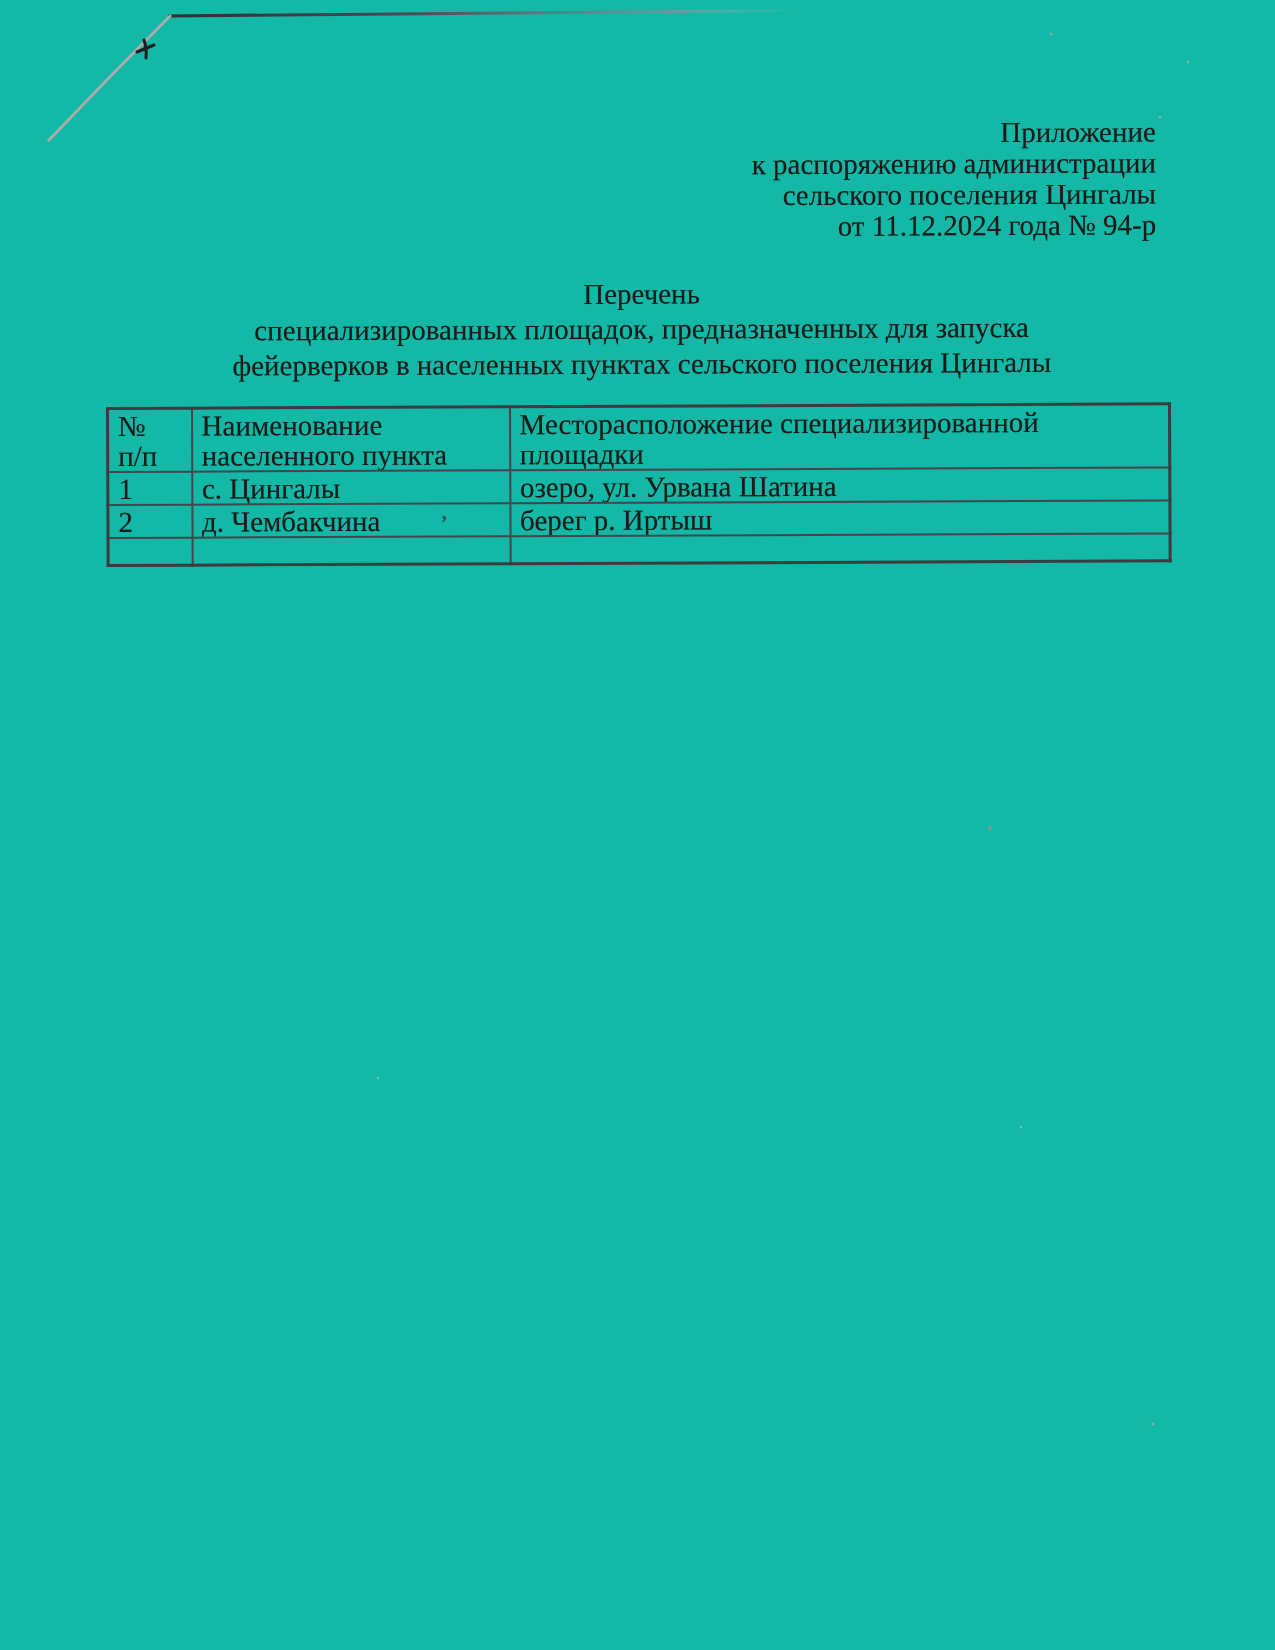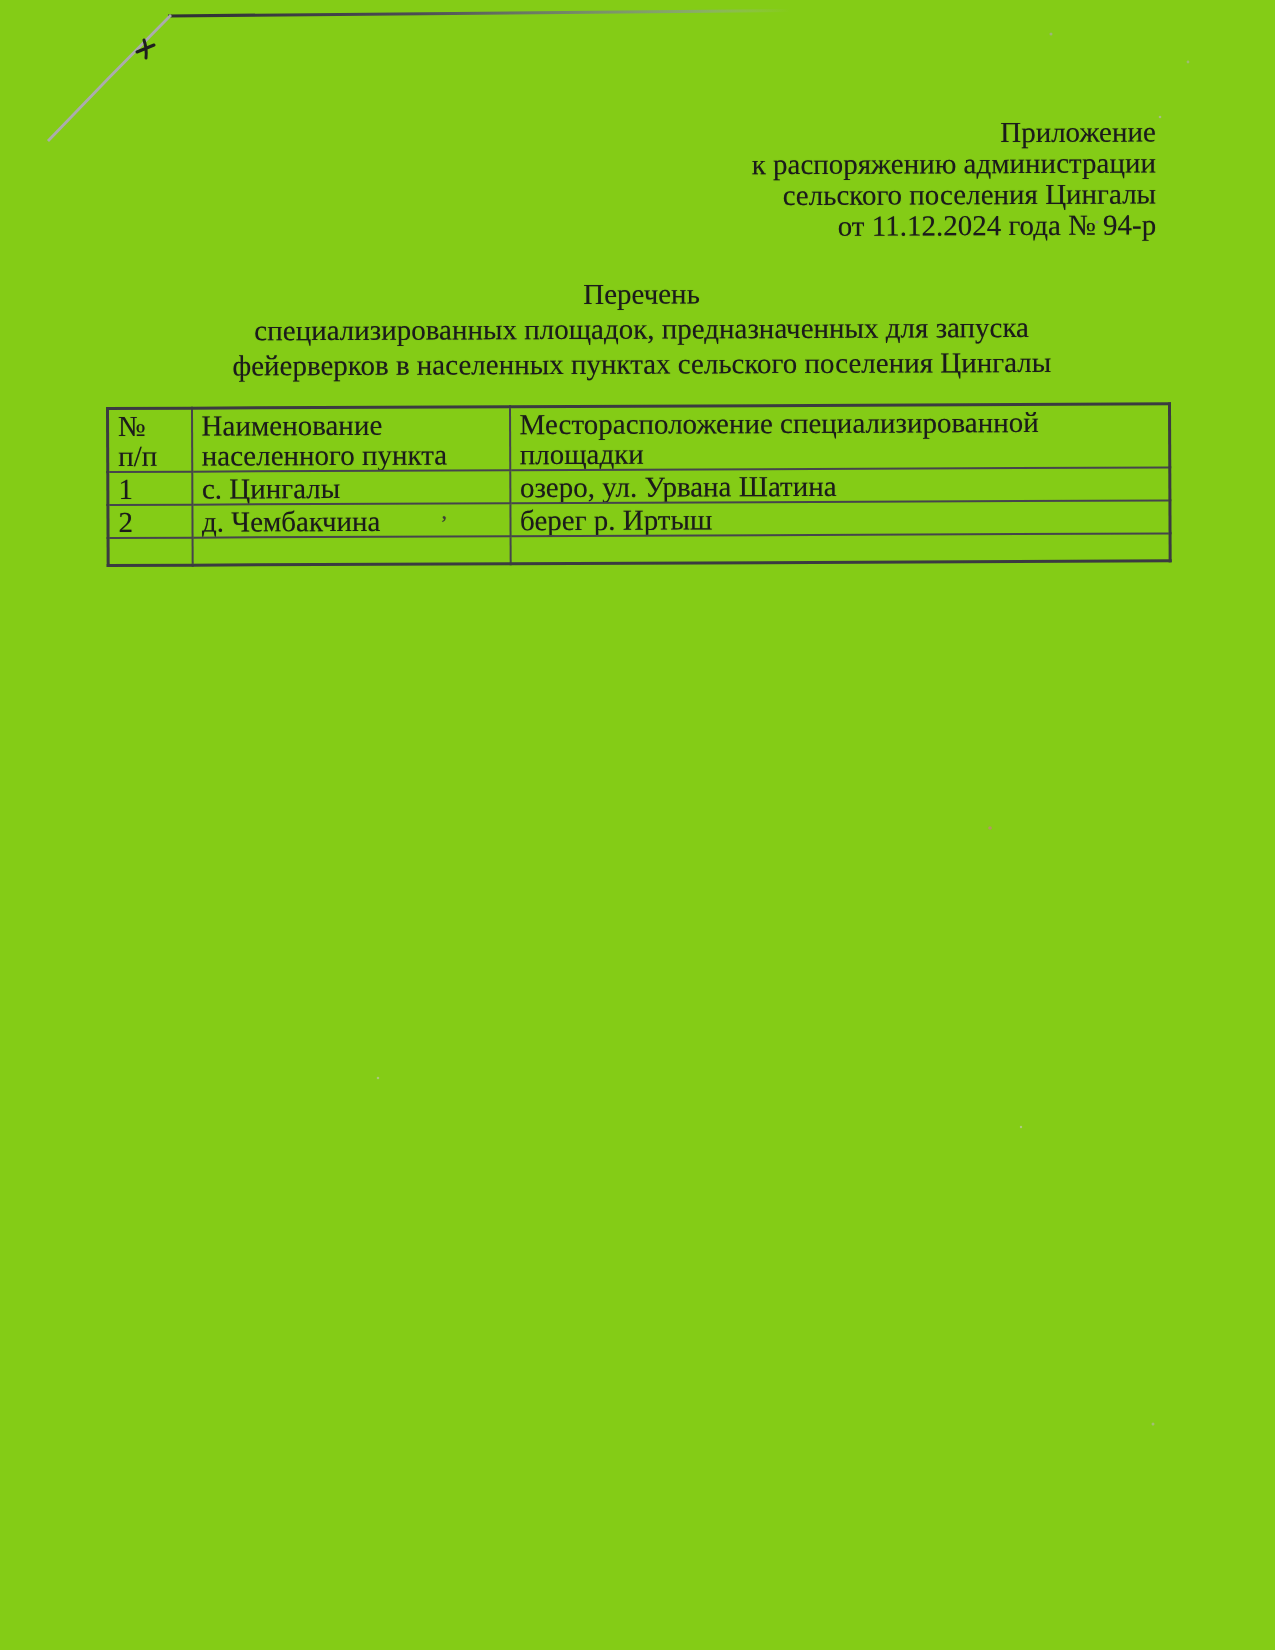--- a/index.html
+++ b/index.html
@@ -3,21 +3,21 @@
 <meta charset="utf-8">
 <style>
   html,body{margin:0;padding:0;}
   body{
     width:1275px;height:1650px;
     background:#ffffff;
     position:relative;overflow:hidden;
     font-family:"Liberation Serif","DejaVu Serif",serif;
     color:#1b1b1b;
   }
-  .page{position:absolute;inset:0;background:#84cc16;padding-left:48px;}
+  .page{position:absolute;inset:0;background:#14b8a6;padding-left:48px;}
   .artifacts{position:absolute;left:0;top:0;width:1275px;height:1650px;pointer-events:none;}
   .content{
     position:absolute;inset:0;
     transform:rotate(-0.25deg);
     transform-origin:110px 410px;
     text-shadow:0 0 0.7px rgba(27,27,27,0.5);
   }
   .appendix{
     position:absolute;top:121px;right:118px;
     text-align:right;font-size:29px;line-height:31px;white-space:nowrap;

